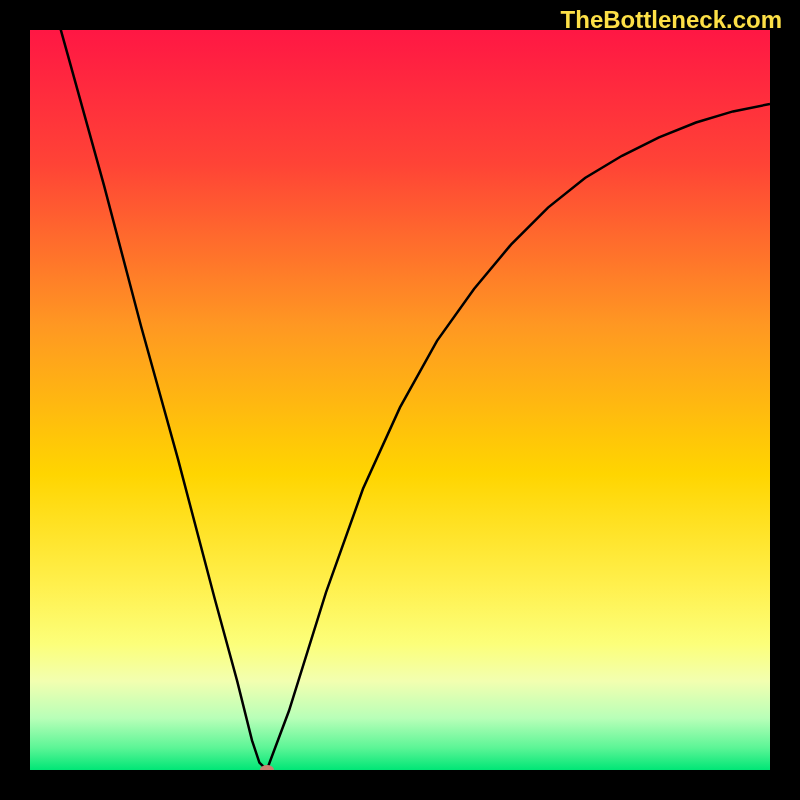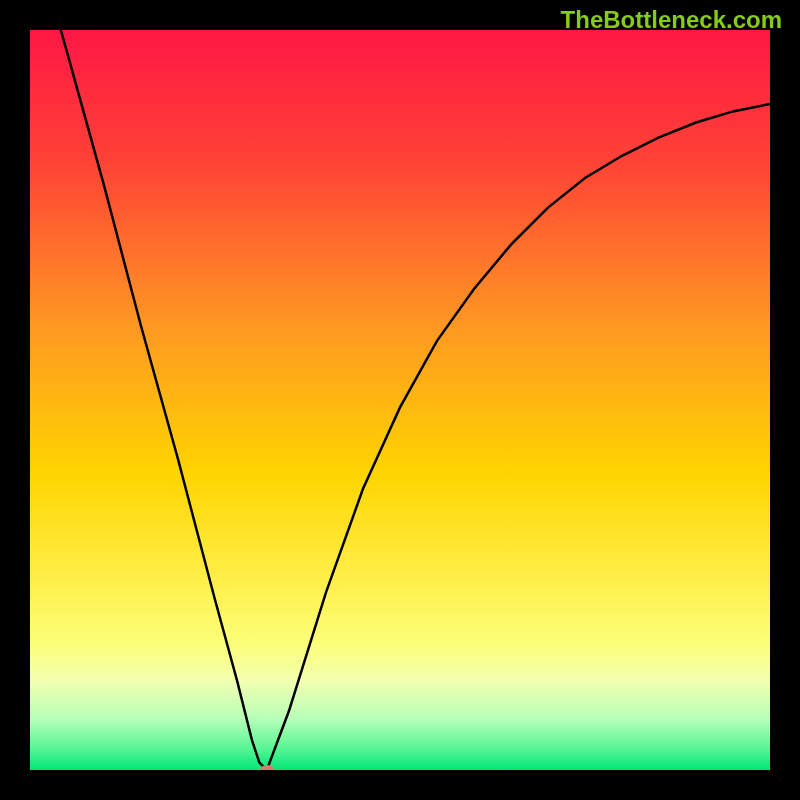--- a/index.html
+++ b/index.html
@@ -7,21 +7,21 @@
     width: 800px;
     height: 800px;
     background: #000;
     position: relative;
     font-family: Arial, sans-serif;
   }
   .watermark {
     position: absolute;
     top: 6px;
     right: 18px;
-    color: #84cc16;
+    color: #fde047;
     font-size: 24px;
     font-weight: bold;
     z-index: 10;
   }
   .plot-area {
     position: absolute;
     top: 30px;
     left: 30px;
     width: 740px;
     height: 740px;

